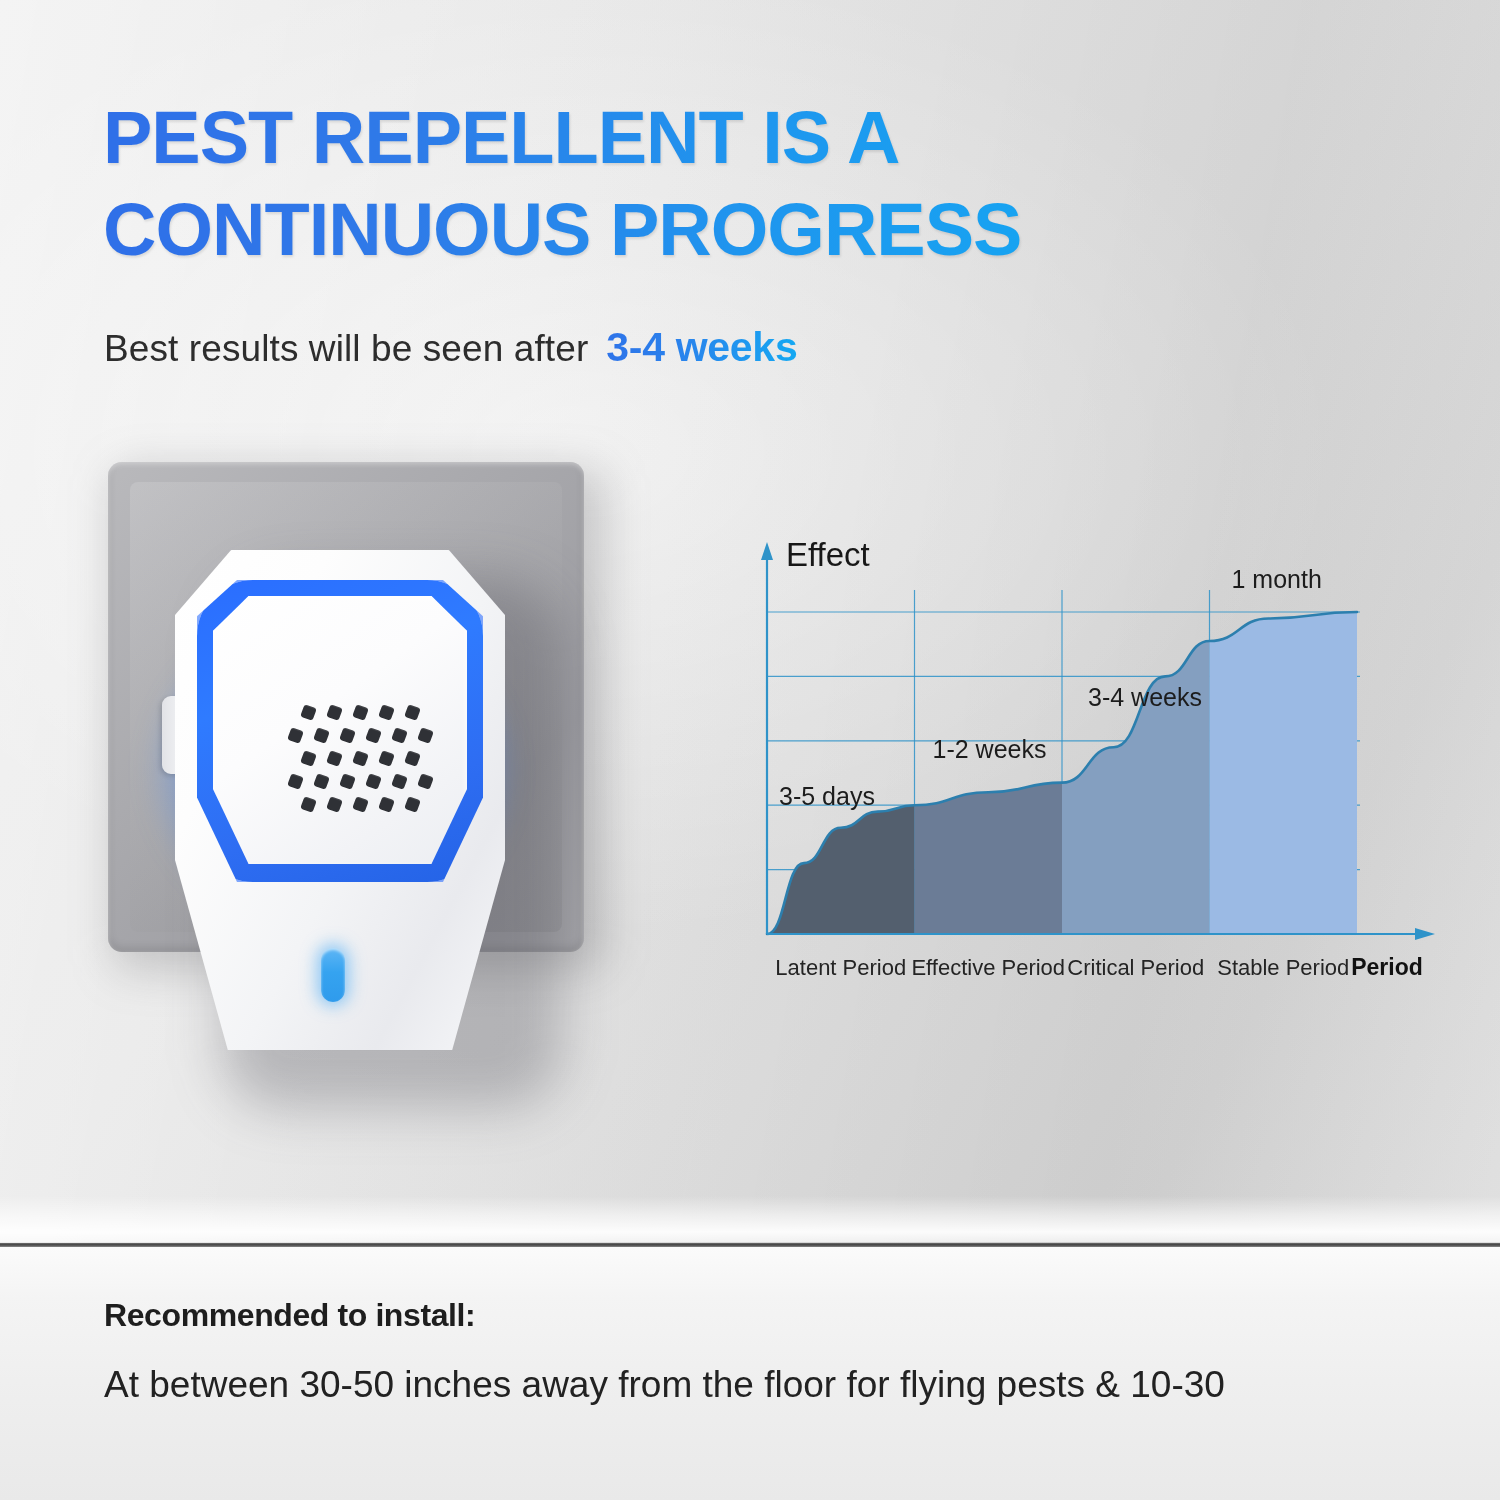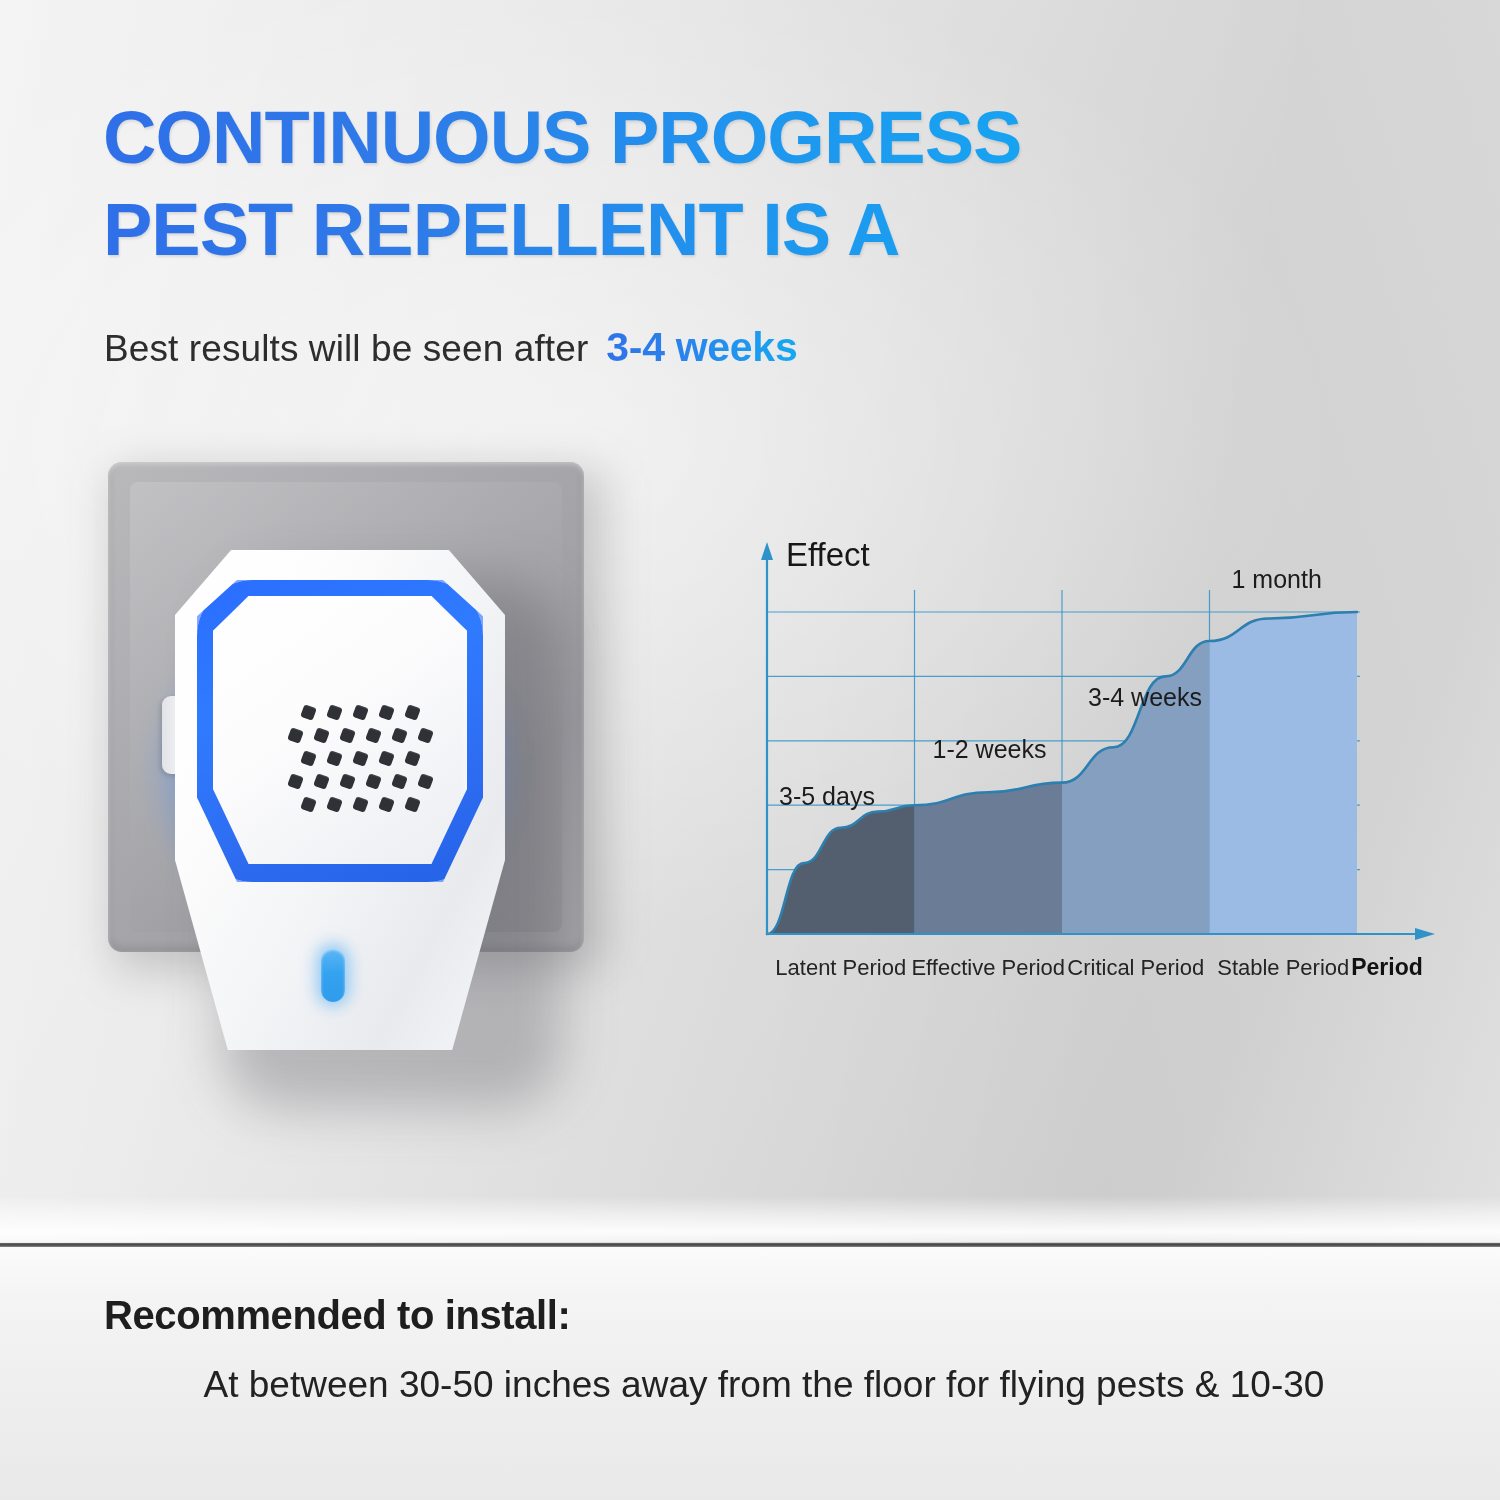--- a/index.html
+++ b/index.html
@@ -172,43 +172,42 @@
   #chart { position:absolute; left:740px; top:524px; width:730px; height:470px; }
   #chart svg { display:block; }
   .c-axis-label { font-size:33px; fill:#171717; font-family:"Liberation Sans", sans-serif; }
   .c-annot { font-size:25px; fill:#1c1c1c; font-family:"Liberation Sans", sans-serif; }
   .c-tick { font-size:22px; fill:#242424; font-family:"Liberation Sans", sans-serif; }
   .c-tick-bold { font-size:23px; font-weight:bold; fill:#111; font-family:"Liberation Sans", sans-serif; }
 
   
   #bottom { position:absolute; left:104px; top:1286px; width:1320px; }
   #bottom-title {
-    font-size:40px; font-weight:bold; color:#1e1e1e;
+    font-size:32px; font-weight:bold; color:#1e1e1e;
     letter-spacing:-.4px; line-height:58px;
   }
   .bottom-line {
     font-size:37px; color:#222; line-height:54px; letter-spacing:0px;
     white-space:nowrap;
-    text-align:center;
   }
   #bottom-body { margin-top:14px; }
 </style>
 </head>
 <body>
 
 <div id="scene">
   <div id="wall"></div>
   <div id="shelf-highlight"></div>
   <div id="shelf-line"></div>
   <div id="lower-panel"></div>
 </div>
 
 <div id="headline">
+  <div class="hl-line">PEST REPELLENT IS A</div>
   <div class="hl-line">CONTINUOUS PROGRESS</div>
-  <div class="hl-line">PEST REPELLENT IS A</div>
 </div>
 
 <div id="subhead">
   <div class="sub-line">
     <span>Best results will be seen after</span><span class="sub-accent">3-4 weeks</span>
   </div>
 </div>
 
 <div id="device-area">
   <div id="socket-shadow"></div>

